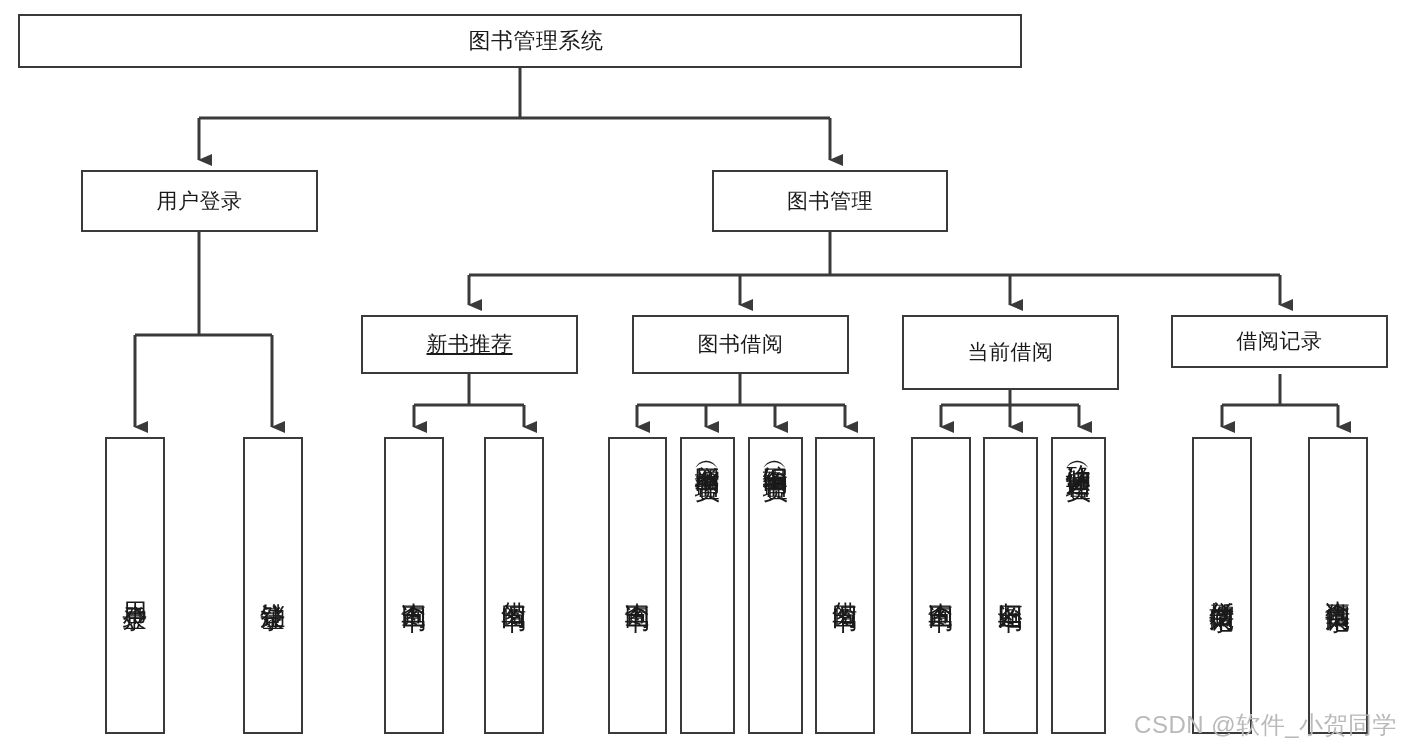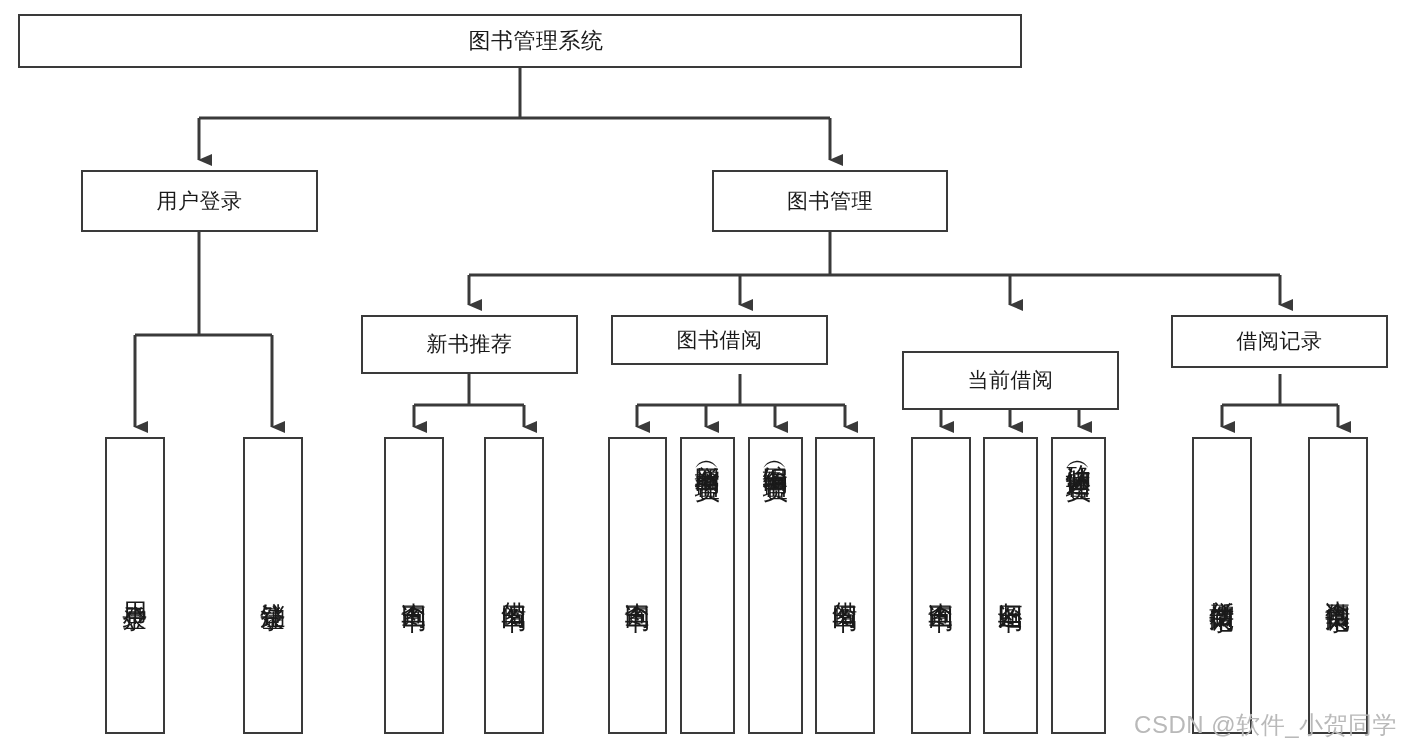--- a/index.html
+++ b/index.html
@@ -145,29 +145,29 @@
   </div>
 
   <div class="node node-h" style="left:81px; top:170px; width:237px; height:62px;">
     <span class="node-label">用户登录</span>
   </div>
 
   <div class="node node-h" style="left:712px; top:170px; width:236px; height:62px;">
     <span class="node-label">图书管理</span>
   </div>
 
-  <div class="node node-h" style="left:361px; top:315px; width:217px; height:59px;">
+  <div class="node node-h" style="left:361px; top:315px; width:217px; height:59px;text-decoration:underline;">
     <span class="node-label">新书推荐</span>
   </div>
 
-  <div class="node node-h" style="left:611px; top:315px; width:217px; height:50px;">
+  <div class="node node-h" style="left:632px; top:315px; width:217px; height:59px;">
     <span class="node-label">图书借阅</span>
   </div>
 
-  <div class="node node-h" style="left:902px; top:315px; width:217px; height:59px;margin-top:36px;">
+  <div class="node node-h" style="left:902px; top:315px; width:217px; height:75px;">
     <span class="node-label">当前借阅</span>
   </div>
 
   <div class="node node-h" style="left:1171px; top:315px; width:217px; height:53px;">
     <span class="node-label">借阅记录</span>
   </div>
 
   <div class="node node-v short" style="left:105px; top:437px; width:60px; height:297px;">
     <span class="node-label">用户登录</span>
   </div>

